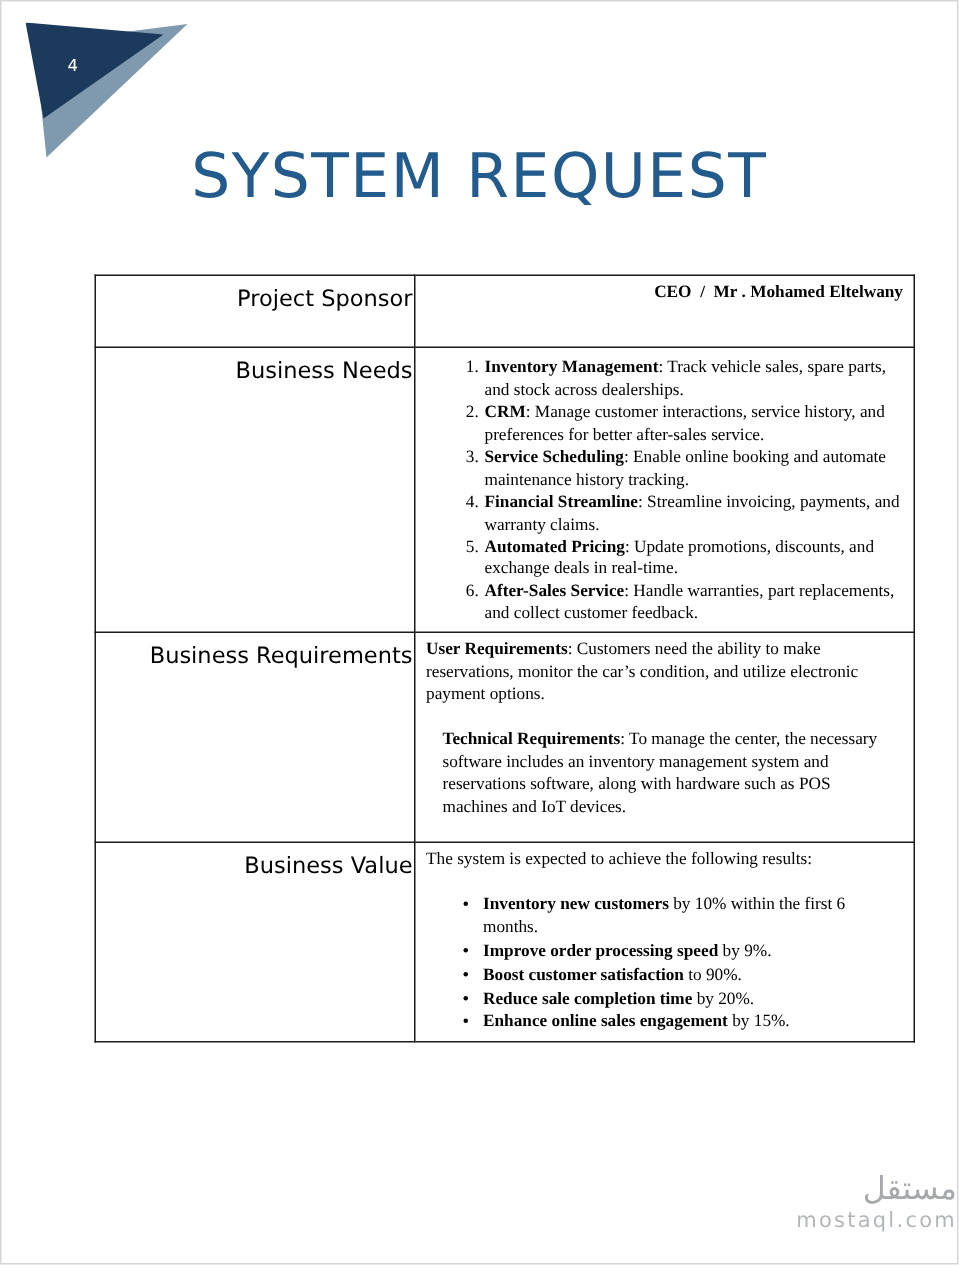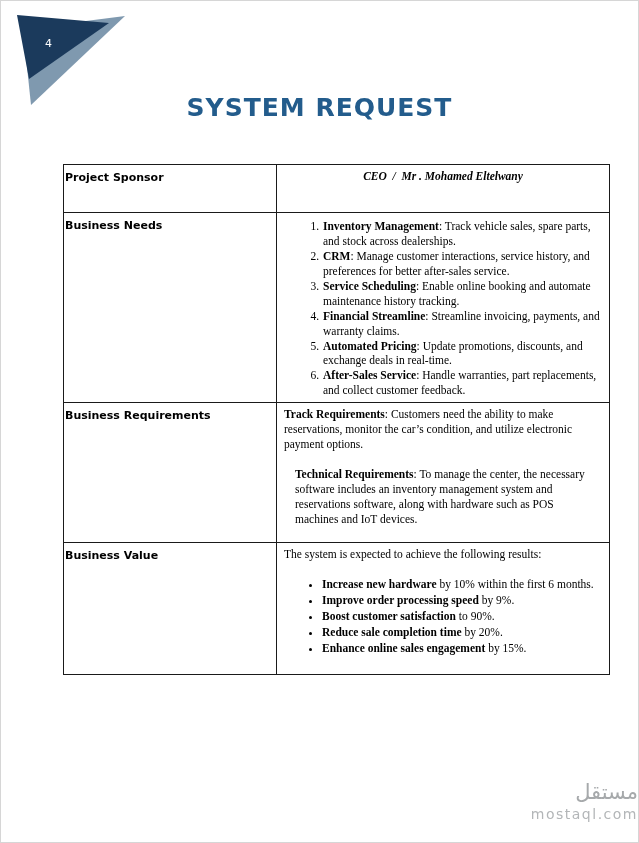--- a/index.html
+++ b/index.html
@@ -18,60 +18,59 @@
   }
   .corner { position: absolute; top: 14px; left: 16px; width: 110px; height: 92px; }
   .page-num {
     position: absolute; top: 22px; left: 28px;
     color: #ffffff; font-family: "DejaVu Sans", sans-serif; font-size: 11px;
   }
   h1.title {
     margin: 92px 0 18px 0;
     text-align: center;
     font-family: "DejaVu Sans", sans-serif;
-    font-weight: bold;
-    font-size: 25px;
+    font-weight: normal;
+    font-size: 41px;
     letter-spacing: 1px;
     color: #235c8c;
   }
   table.sr {
     border-collapse: collapse;
     margin: 42px 0 0 62px;
     width: 528px;
     table-layout: fixed;
   }
   td { border: 1px solid #1a1a1a; vertical-align: top; }
   td.label {
     width: 210px;
-    text-align: left;
+    text-align: right;
     font-family: "DejaVu Sans", sans-serif;
-    font-weight: bold;
-    font-size: 11px;
+    font-weight: normal;
+    font-size: 15px;
     padding-top: 6px;
     color: #000;
   }
   td.content {
     width: 318px;
     font-size: 11.5px;
     line-height: 1.3;
     padding: 4px 7px;
     color: #000;
   }
   tr.r1 { height: 48px; }
   tr.r2 { height: 181px; }
   tr.r3 { height: 118px; }
   tr.r4 { height: 132px; }
   tr.r5 { height: 80px; }
   .sponsor {
-    text-align: center;
+    text-align: right;
     font-weight: bold;
     font-size: 12.5px;
     padding-top: 6px;
     white-space: pre-wrap;
-    font-style: italic;
   }
   ol.needs { margin: 2px 0 0 0; padding-left: 38px; }
   ol.needs li { padding-left: 1px; margin: 0; }
   .req-para { margin: 0 0 15px 0; }
   .req-para:last-child { margin: 11px; }
   ul.value { margin: 15px 0 0 0; padding-left: 38px; list-style: disc; }
   ul.value li { margin: 0 0 1px 0; }
   ul.special { margin: 7px 0 0 0; padding-left: 52px; list-style: disc; }
   ul.special li { font-weight: bold; margin-bottom: 16px; }
   .watermark {
@@ -120,31 +119,31 @@
             <li><b>Financial Streamline</b><span>: Streamline invoicing, payments, and warranty claims.</span></li>
             <li><b>Automated Pricing</b><span>: Update promotions, discounts, and exchange deals in real-time.</span></li>
             <li><b>After-Sales Service</b><span>: Handle warranties, part replacements, and collect customer feedback.</span></li>
           </ol>
         </td>
       </tr>
 
       <tr class="r3">
         <td class="label">Business Requirements</td>
         <td class="content">
-          <p class="req-para"><b>Track Requirements</b><span>: Customers need the ability to make reservations, monitor the car’s condition, and utilize electronic payment options.</span></p>
+          <p class="req-para"><b>User Requirements</b><span>: Customers need the ability to make reservations, monitor the car’s condition, and utilize electronic payment options.</span></p>
           <p class="req-para"><b>Technical Requirements</b><span>: To manage the center, the necessary software includes an inventory management system and reservations software, along with hardware such as POS machines and IoT devices.</span></p>
         </td>
       </tr>
 
       <tr class="r4">
         <td class="label">Business Value</td>
         <td class="content">
           <div>The system is expected to achieve the following results:</div>
           <ul class="value">
-            <li><b>Increase new hardware</b><span> by 10% within the first 6 months.</span></li>
+            <li><b>Inventory new customers</b><span> by 10% within the first 6 months.</span></li>
             <li><b>Improve order processing speed</b><span> by 9%.</span></li>
             <li><b>Boost customer satisfaction</b><span> to 90%.</span></li>
             <li><b>Reduce sale completion time</b><span> by 20%.</span></li>
             <li><b>Enhance online sales engagement</b><span> by 15%.</span></li>
           </ul>
         </td>
       </tr>
 
     </tbody>
   </table>

